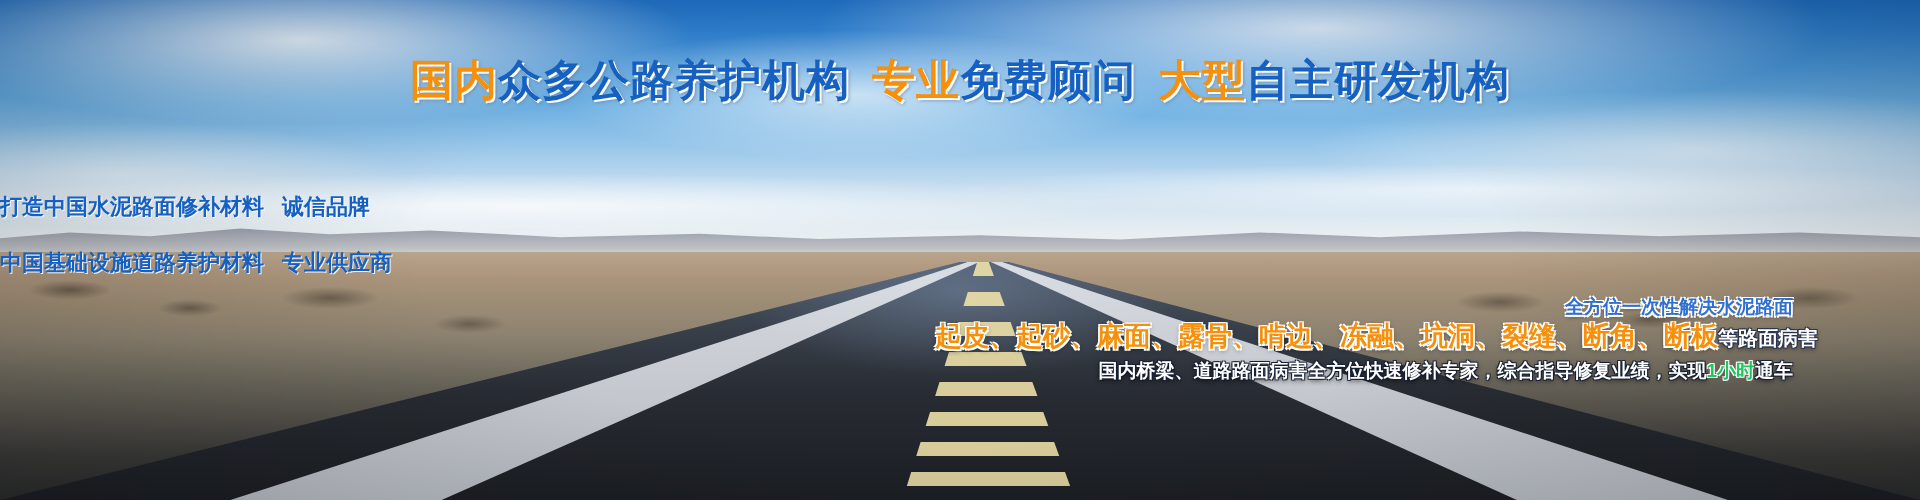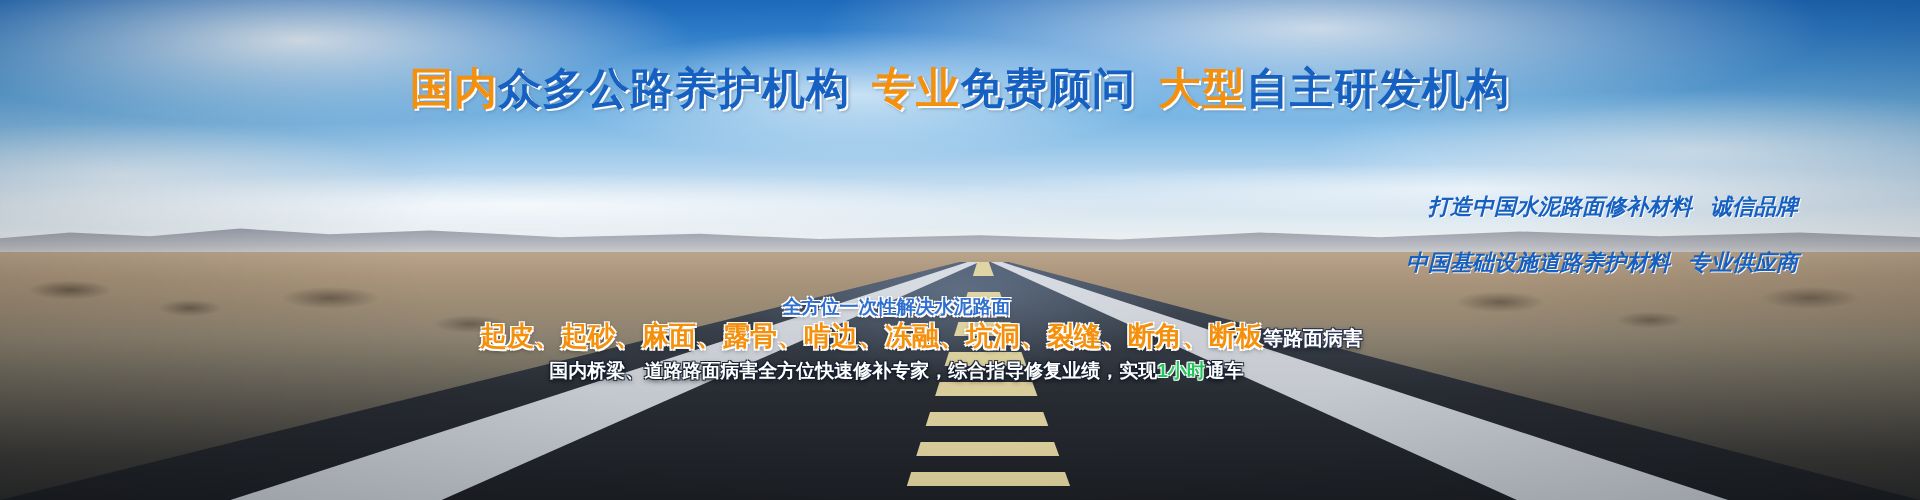--- a/index.html
+++ b/index.html
@@ -97,43 +97,42 @@
     pointer-events:none;
   }
 
   
   .content{position:absolute;inset:0;}
 
   .headline{
     position:absolute;left:0;width:1920px;text-align:center;
     font-weight:bold;letter-spacing:1px;white-space:nowrap;
   }
-  .h1{ top:60px; font-size:43px; }
+  .h1{ top:52px; font-size:43px; }
   .h2{ top:100px; font-size:43px; }
   .h1 span,.h2 span{
     text-shadow:
       2px 2px 0 rgba(255,255,255,.95),
       3px 3px 3px rgba(90,110,130,.45);
   }
   .c-blue{ color:#1560c0; }
   .c-orange{ color:#f5900c; }
   .gap{ display:inline-block; width:22px; }
 
   .subline{
-    position:absolute;left:0;width:1798px;text-align:right;
+    position:absolute;left:0;width:1798px;text-align:left;
     color:#1560c0;font-weight:bold;font-size:22px;white-space:nowrap;
     text-shadow:1px 1px 0 rgba(255,255,255,.9);
-    font-style:italic;
   }
   .s1{ top:192px; }
   .s2{ top:226px;margin-top:22px; }
   .s-gap{ display:inline-block; width:18px; }
 
   .footblock{
-    position:absolute;left:0;width:1793px;text-align:center;white-space:nowrap;
+    position:absolute;left:0;width:1793px;text-align:right;white-space:nowrap;
   }
   .f1{
     top:294px;font-size:19px;font-weight:bold;color:#2f6fd0;
     text-shadow:
       -1.5px -1.5px 0 #fff, 1.5px -1.5px 0 #fff,
       -1.5px 1.5px 0 #fff, 1.5px 1.5px 0 #fff,
       0 2px 4px rgba(0,0,0,.55);
   }
   .f2{
     top:318px;font-size:27px;font-weight:bold;

